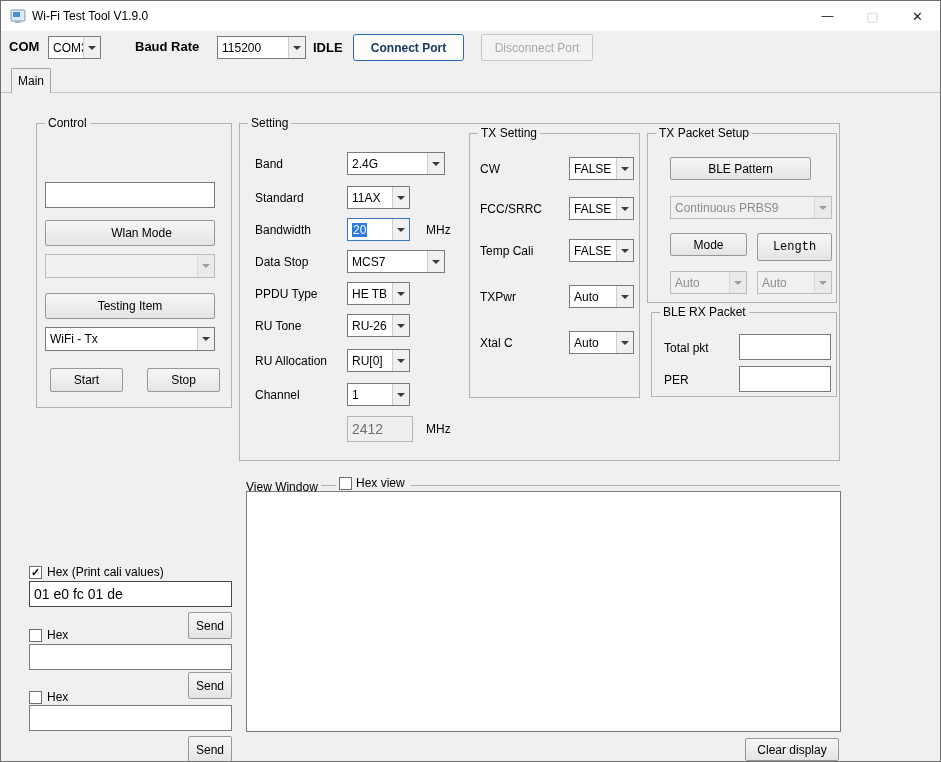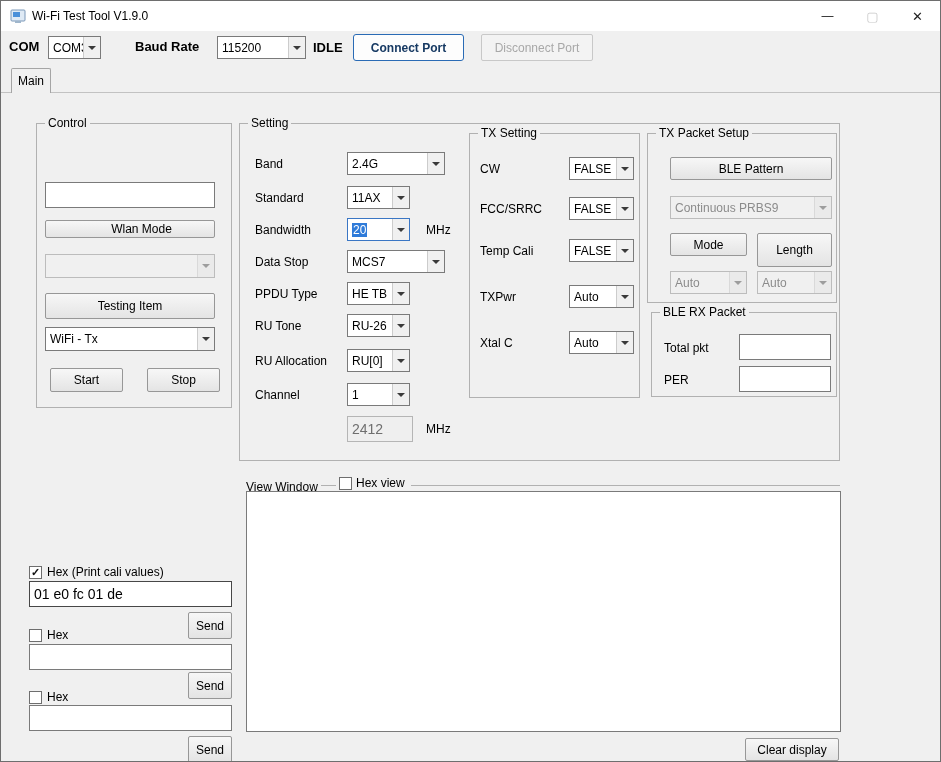--- a/index.html
+++ b/index.html
@@ -96,21 +96,21 @@
   <div class="lbl bold13" style="left:312px; top:39px;">IDLE</div>
   <div class="btn primary" style="left:352px; top:33px; width:111px; height:27px;">Connect Port</div>
   <div class="btn disabled" style="left:480px; top:33px; width:112px; height:27px;">Disconnect Port</div>
 
   <div class="tabline"></div>
   <div class="tab">Main</div>
 
   <div class="group" style="left:35px; top:122px; width:196px; height:285px;">
     <div class="gtitle">Control</div>
     <input class="tfield" style="left: 8px; top: 58px; width: 170px;" value="">
-    <div class="btn" style="left:8px; top:96px; width:170px; height:18px;padding-left:23px;">Wlan Mode</div>
+    <div class="btn" style="left:8px; top:96px; width:170px; height:26px;padding-left:23px;">Wlan Mode</div>
     <div class="combo disabled" style="left:8px; top:130px; width:170px; height:24px;">
       <span class="combo-val"></span>
       <span class="combo-btn">
           <i class="tri"></i>
         </span>
     </div>
     <div class="btn" style="left:8px; top:169px; width:170px; height:26px;">Testing Item</div>
     <div class="combo" style="left:8px; top:203px; width:170px; height:24px;">
       <span class="combo-val">WiFi - Tx</span>
       <span class="combo-btn">
@@ -253,29 +253,29 @@
       <span class="combo-val">Auto</span>
       <span class="combo-btn">
           <i class="tri"></i>
         </span>
     </div>
 
   </div>
 
   <div class="group" style="left:646px; top:132px; width:190px; height:170px;">
     <div class="gtitle">TX Packet Setup</div>
-    <div class="btn" style="left:22px; top:23px; width:162px; height:23px;">BLE Pattern</div>
+    <div class="btn" style="left:22px; top:23px; width:141px; height:23px;">BLE Pattern</div>
     <div class="combo disabled" style="left:22px; top:62px; width:162px;">
       <span class="combo-val">Continuous PRBS9</span>
       <span class="combo-btn">
           <i class="tri"></i>
         </span>
     </div>
     <div class="btn" style="left:22px; top:99px; width:77px; height:23px;">Mode</div>
-    <div class="btn" style="left:109px; top:99px; width:75px; height:34px;">Length</div>
+    <div class="btn" style="left:109px; top:99px; width:75px; height:28px;font-family:Liberation Mono, monospace;">Length</div>
     <div class="combo disabled" style="left:22px; top:137px; width:77px;">
       <span class="combo-val">Auto</span>
       <span class="combo-btn">
           <i class="tri"></i>
         </span>
     </div>
     <div class="combo disabled" style="left:109px; top:137px; width:75px;">
       <span class="combo-val">Auto</span>
       <span class="combo-btn">
           <i class="tri"></i>

